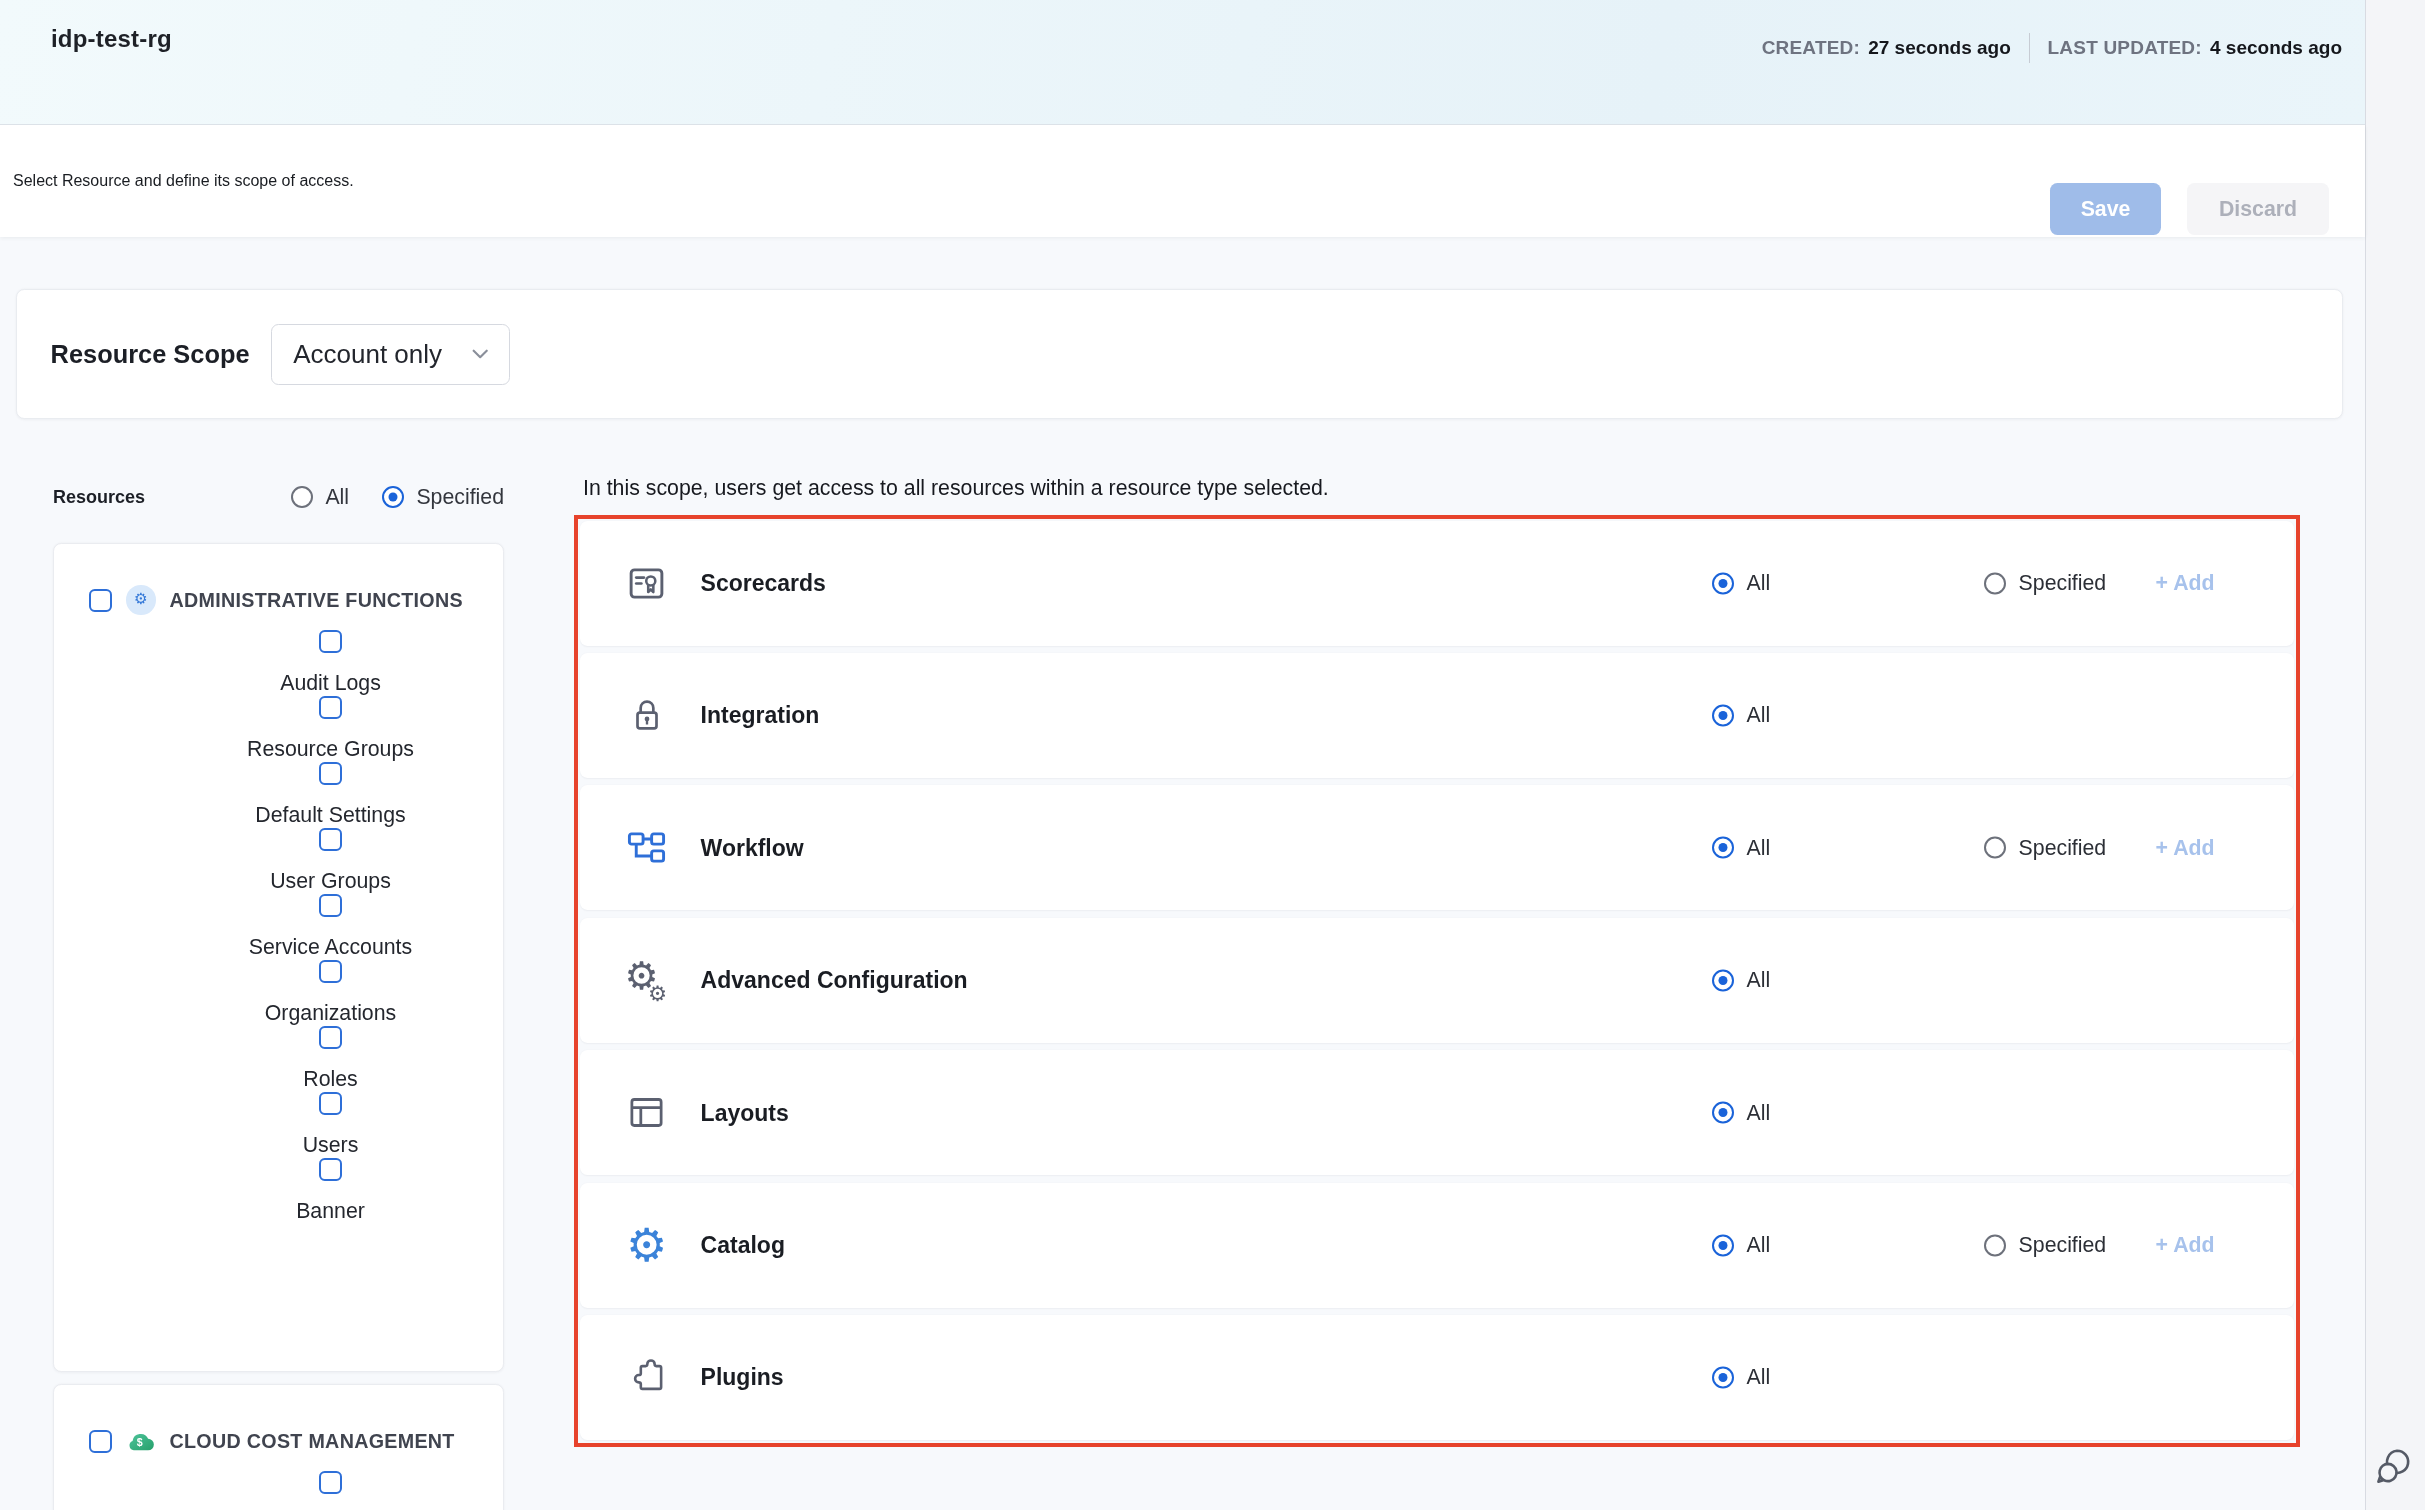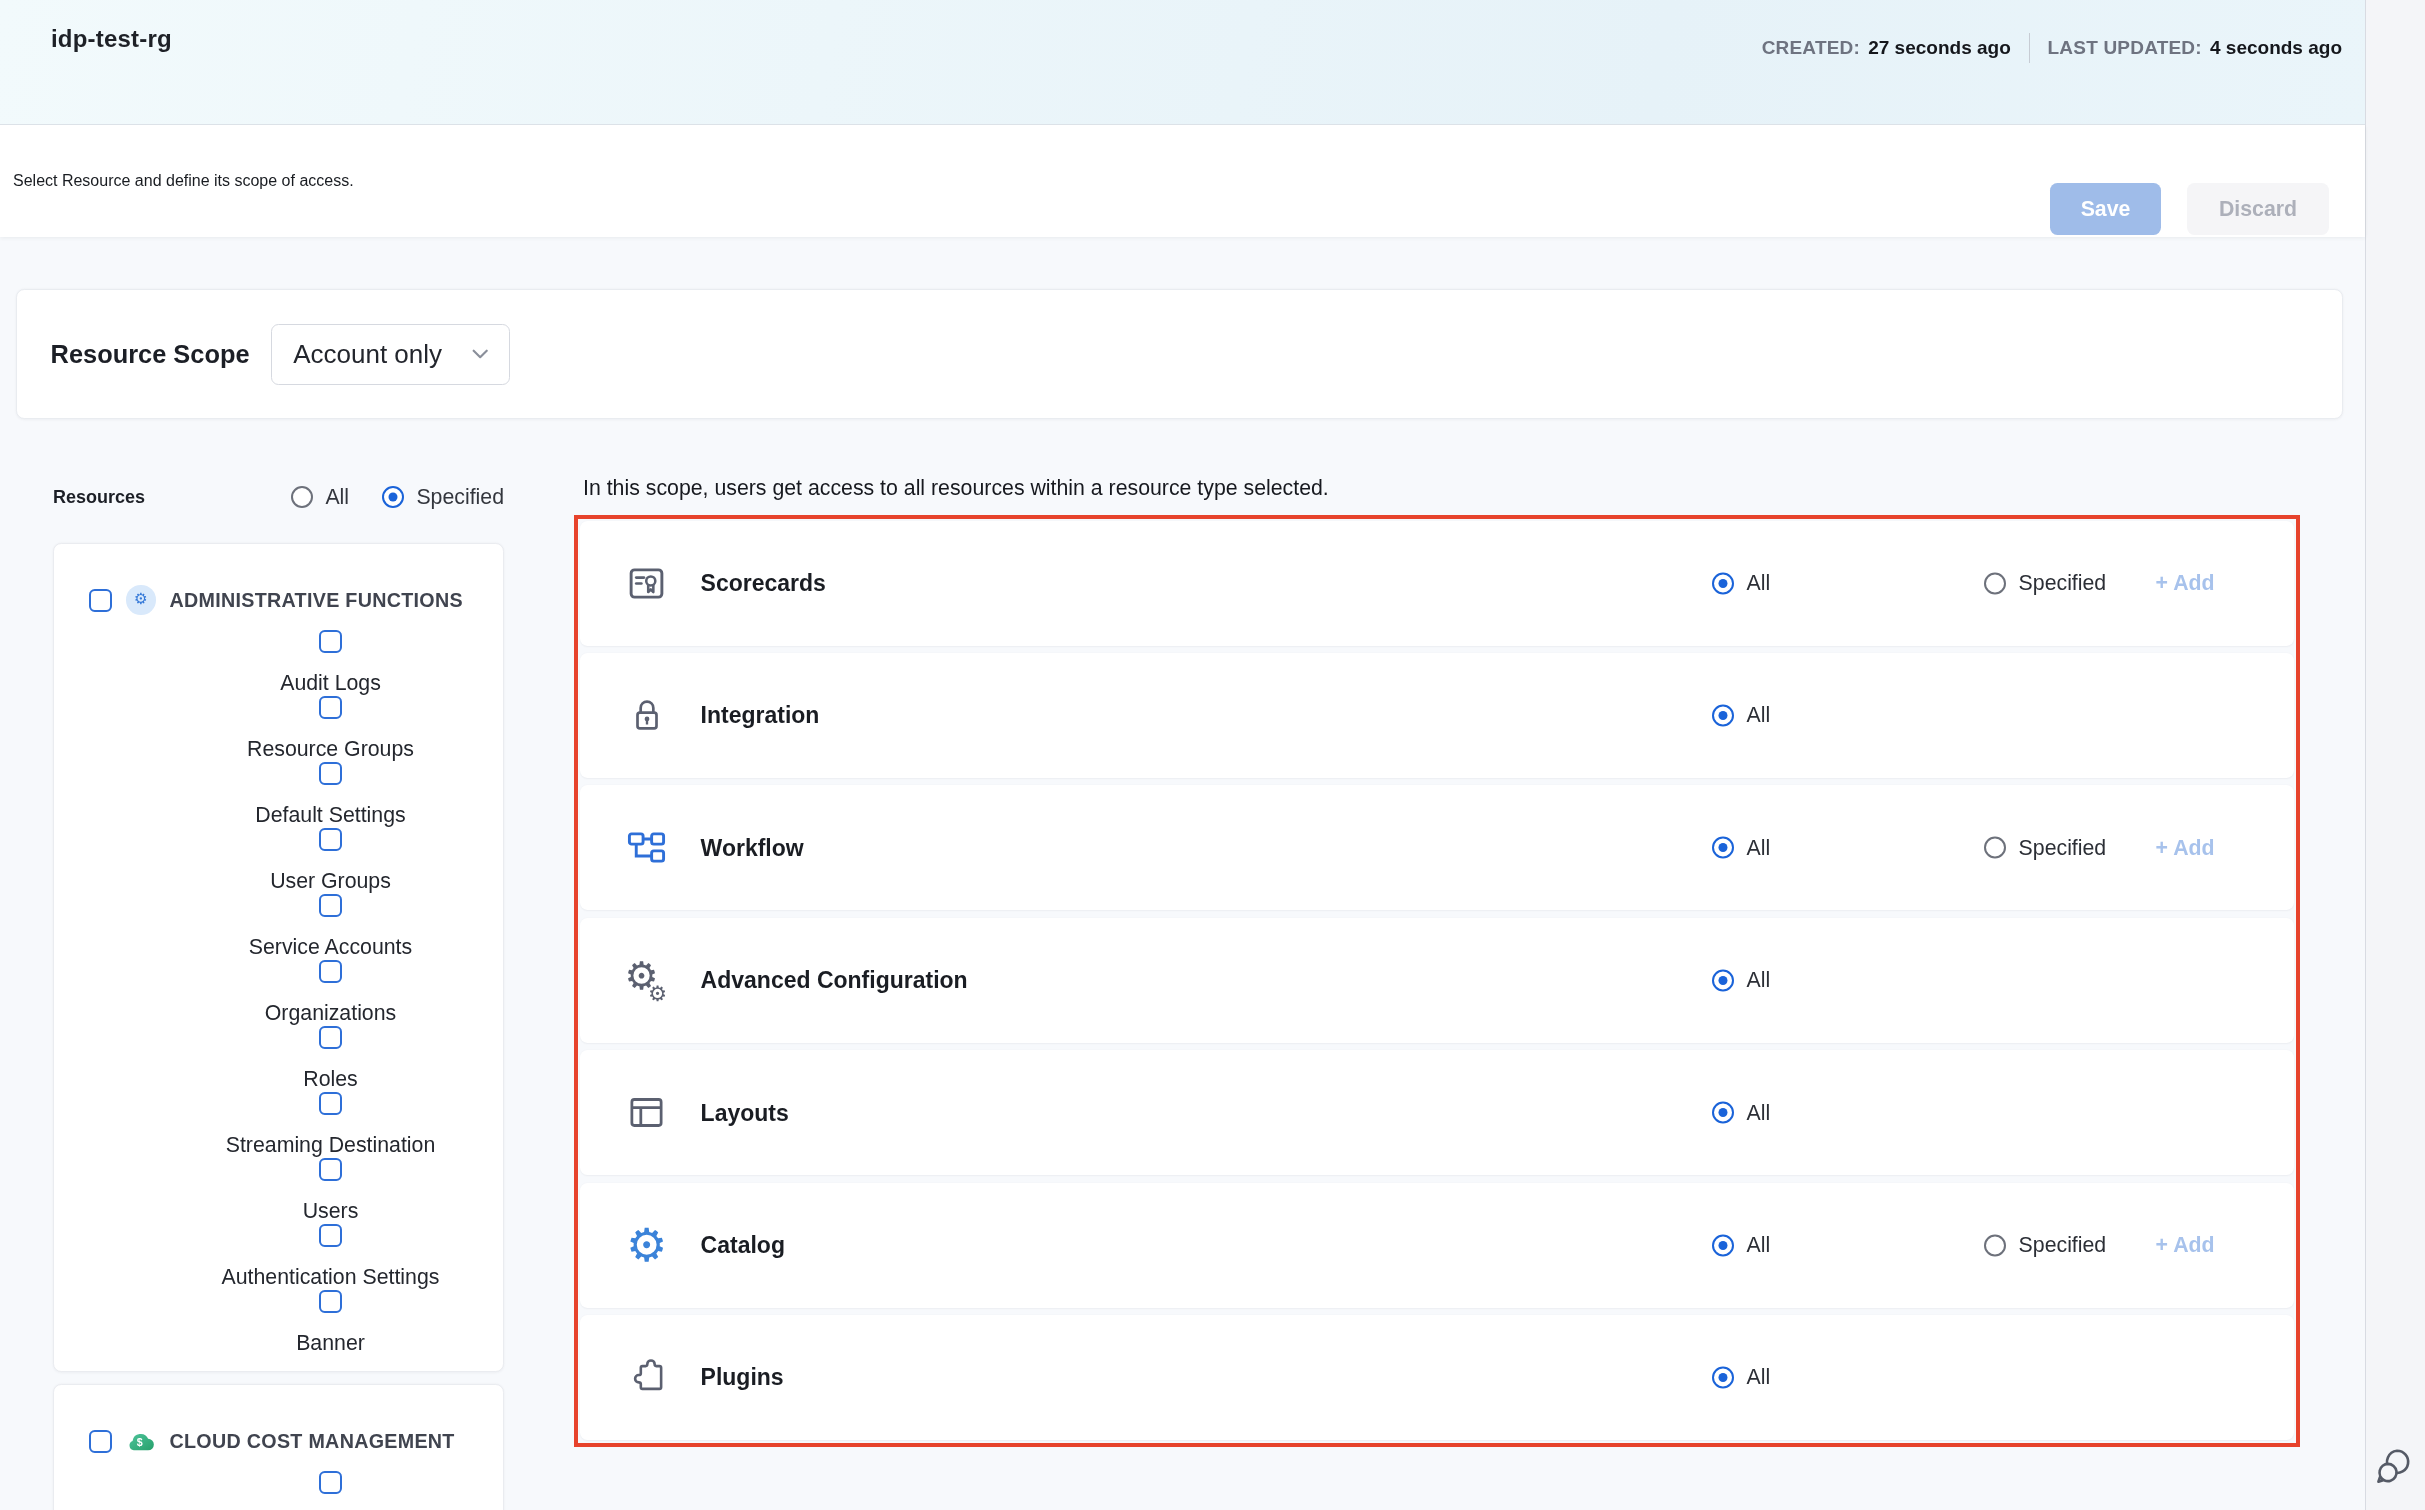--- a/index.html
+++ b/index.html
@@ -164,29 +164,21 @@
       <div class="side-item">
           <span class="cb"></span>
           <span>Organizations</span>
         </div>
       <div class="side-item">
           <span class="cb"></span>
           <span>Roles</span>
         </div>
       <div class="side-item">
           <span class="cb"></span>
-          <span>Streaming Destination</span>
-        </div>
-      <div class="side-item">
-          <span class="cb"></span>
           <span>Users</span>
-        </div>
-      <div class="side-item">
-          <span class="cb"></span>
-          <span>Authentication Settings</span>
         </div>
       <div class="side-item">
           <span class="cb"></span>
           <span>Banner</span>
         </div>
     </div>
   </div>
 
   <div class="side-card" id="side-card-2">
     <div class="group-row">

